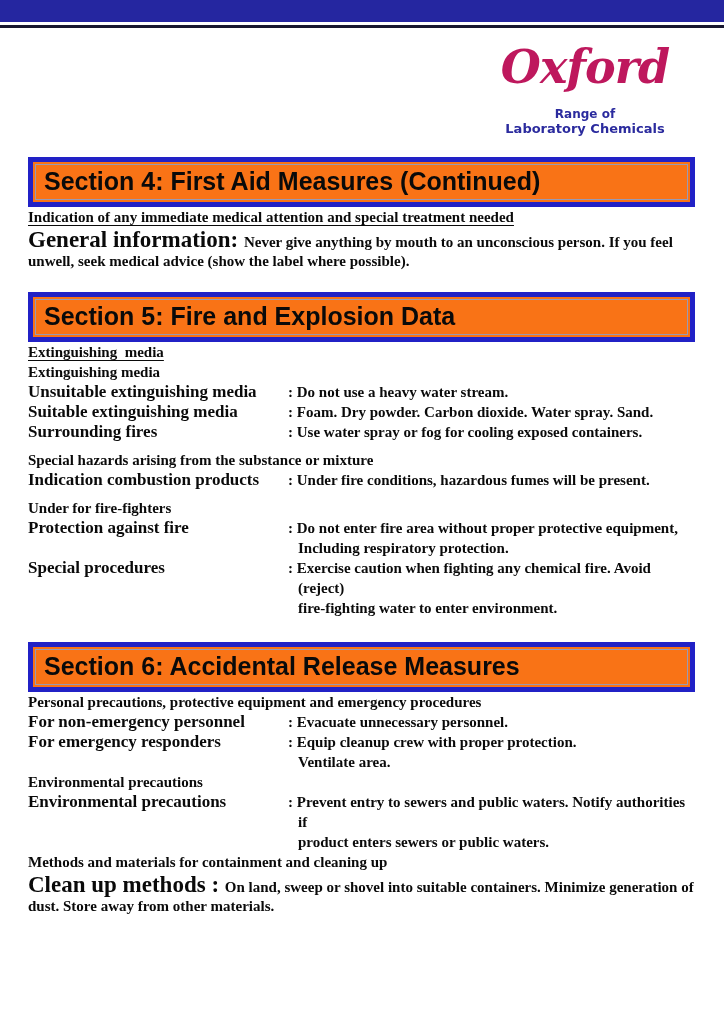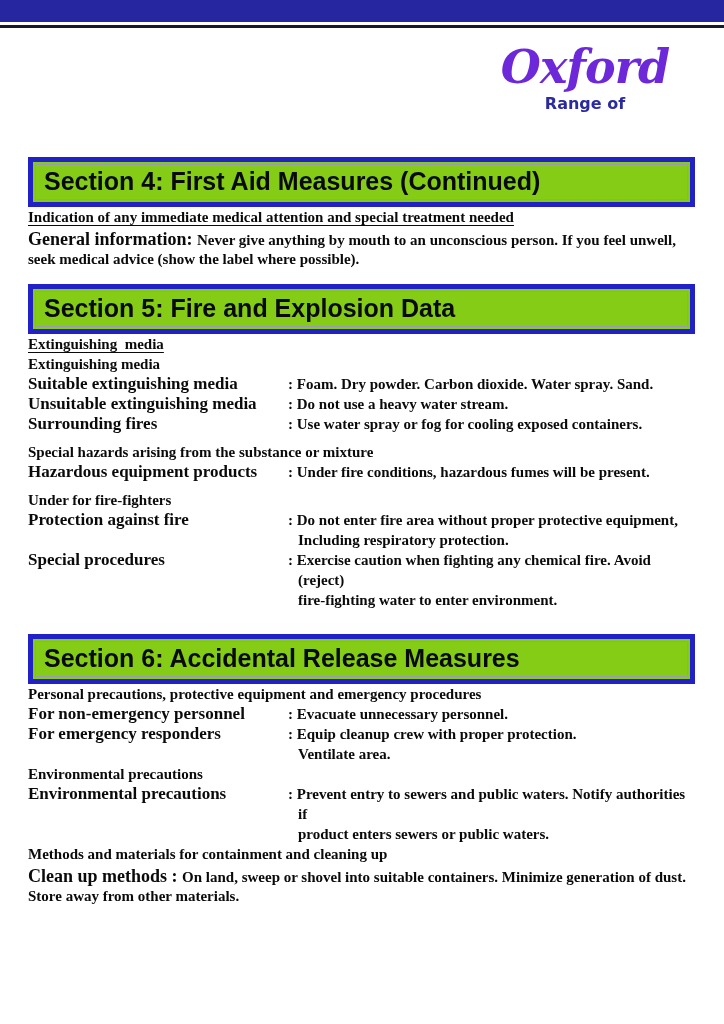--- a/index.html
+++ b/index.html
@@ -15,54 +15,54 @@
   
   .topbar { height: 22px; background: #2526a0; }
   .toprule { height: 3px; background: #17172f; margin-top: 3px; }
 
   
   .logo { position: absolute; top: 44px; right: 18px; width: 242px; text-align: center; }
   .logo-brand {
     font-family: "DejaVu Serif", serif;
     font-style: italic; font-weight: bold;
     font-size: 46px; line-height: 1.0;
-    color: #6d28d9; letter-spacing: -1px;
+    color: #be185d; letter-spacing: -1px;
   }
-  .logo-tag1 { font-family: "DejaVu Sans", sans-serif; font-weight: bold; font-size: 16px; color: #2b2b9e; margin-top: 4px; }
+  .logo-tag1 { font-family: "DejaVu Sans", sans-serif; font-weight: bold; font-size: 12px; color: #2b2b9e; margin-top: 17px; }
   .logo-tag2 { font-family: "DejaVu Sans", sans-serif; font-weight: bold; font-size: 13px; color: #2b2b9e; }
 
   .content { margin: 0 29px 0 28px; }
 
   
   .sec-box {
     border: 5px solid #2121c6;
     padding: 2px;
-    background: #84cc16;
+    background: #f97316;
   }
   .sec-box-inner {
     border: 1px solid #9a9ab4;
     padding: 2px 8px 3px 8px;
     font-family: "Liberation Sans", sans-serif;
     font-weight: bold; font-size: 25px; line-height: 29px;
     color: #0a0a0a;
     white-space: nowrap;
   }
 
   .sec4-box { margin-top: 129px; }
-  .sec5-box { margin-top: 15px; }
+  .sec5-box { margin-top: 21px; }
   .sec6-box { margin-top: 24px; }
 
   h3.doc-sub {
     font-size: 15px; line-height: 20px; font-weight: bold;
     margin: 0; white-space: pre;
   }
   .u { text-decoration: underline; text-underline-offset: 3px; }
 
   .para { font-size: 15px; line-height: 19px; font-weight: bold; margin: 3px 0 0 0; }
-  .para .plabel { font-size: 18px; }
+  .para .plabel { font-size: 23px; }
 
   .indication { margin-top: 16px; }
   .ext-media-heading { margin-top: 17px; }
 
   .group-heading { margin-top: 14px; }
   .group-heading.tight { margin-top: 8px; }
 
   .row { display: flex; align-items: baseline; }
   .row-label {
     width: 260px; flex: 0 0 260px;
@@ -80,54 +80,55 @@
 </style>
 </head>
 <body>
 
 <div class="topbar"></div>
 <div class="toprule"></div>
 
 <div class="logo">
   <div class="logo-brand">Oxford</div>
   <div class="logo-tag1">Range of</div>
+  <div class="logo-tag2">Laboratory Chemicals</div>
 </div>
 
 <div class="content">
 
   <div class="sec-box sec4-box">
     <div class="sec-box-inner">Section 4: First Aid Measures (Continued)</div>
   </div>
 
   <h3 class="doc-sub u indication">Indication of any immediate medical attention and special treatment needed</h3>
   <p class="para"><span class="plabel">General information: </span><span>Never give anything by mouth to an unconscious person. If you feel unwell, seek medical advice (show the label where possible).</span></p>
 
   <div class="sec-box sec5-box">
     <div class="sec-box-inner">Section 5: Fire and Explosion Data</div>
   </div>
 
   <h3 class="doc-sub u ext-media-heading">Extinguishing  media</h3>
 
   <h3 class="doc-sub group-heading">Extinguishing media</h3>
   <div class="row">
+    <div class="row-label">Unsuitable extinguishing media</div>
+    <div class="row-value">: Do not use a heavy water stream.</div>
+  </div>
+  <div class="row">
     <div class="row-label">Suitable extinguishing media</div>
     <div class="row-value">: Foam. Dry powder. Carbon dioxide. Water spray. Sand.</div>
-  </div>
-  <div class="row">
-    <div class="row-label">Unsuitable extinguishing media</div>
-    <div class="row-value">: Do not use a heavy water stream.</div>
   </div>
   <div class="row">
     <div class="row-label">Surrounding fires</div>
     <div class="row-value">: Use water spray or fog for cooling exposed containers.</div>
   </div>
 
   <h3 class="doc-sub group-heading tight">Special hazards arising from the substance or mixture</h3>
   <div class="row">
-    <div class="row-label">Hazardous equipment products</div>
+    <div class="row-label">Indication combustion products</div>
     <div class="row-value">: Under fire conditions, hazardous fumes will be present.</div>
   </div>
 
   <h3 class="doc-sub group-heading tight">Under for fire-fighters</h3>
   <div class="row">
     <div class="row-label">Protection against fire</div>
     <div class="row-value">: Do not enter fire area without proper protective equipment,
 Including respiratory protection.</div>
   </div>
   <div class="row">

